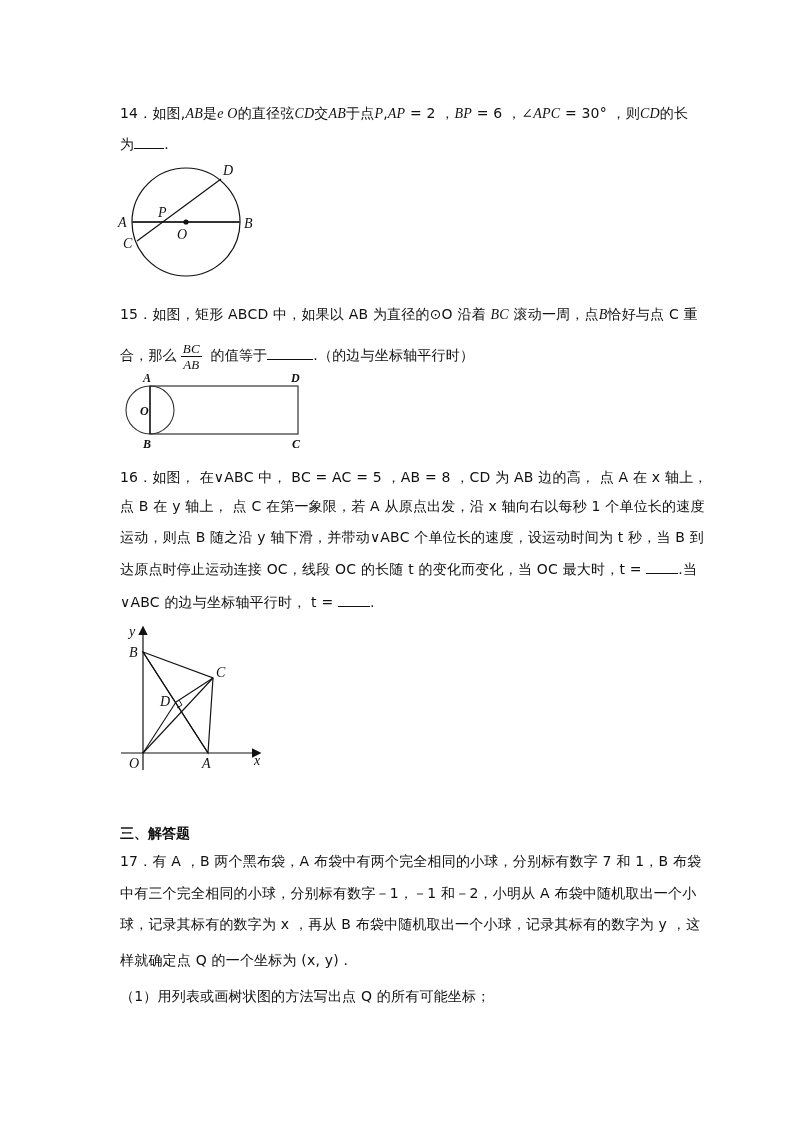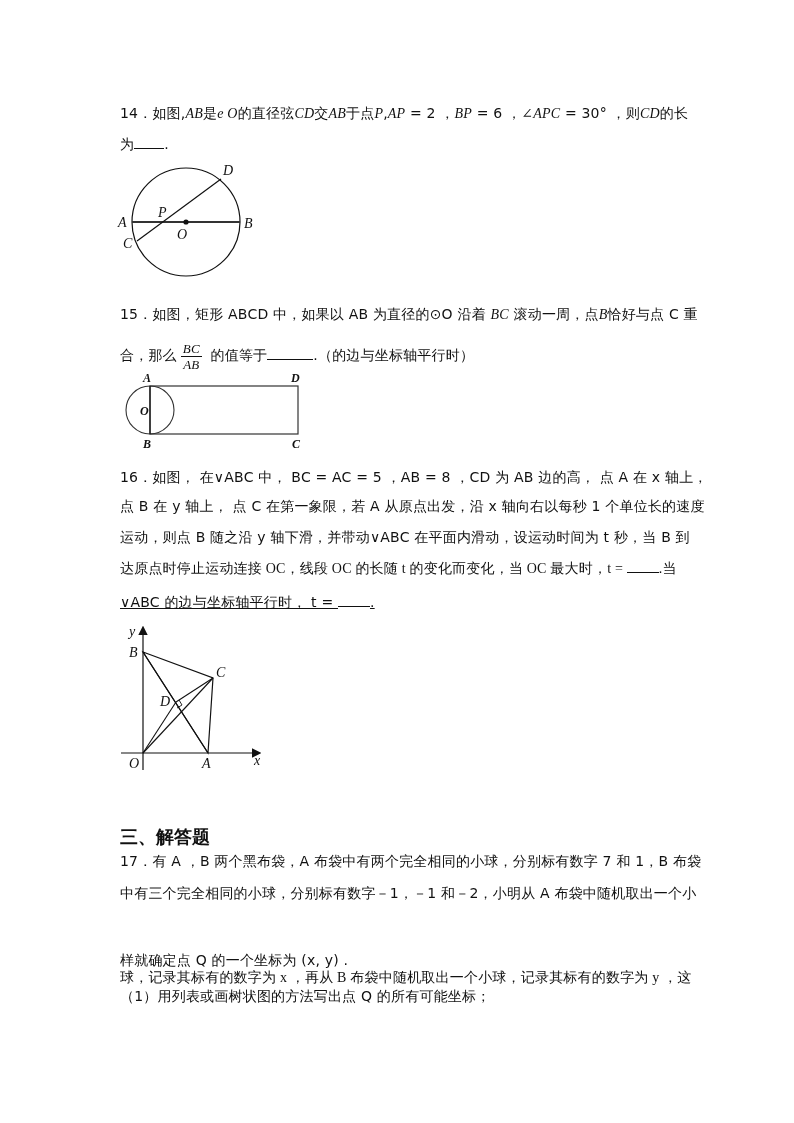--- a/index.html
+++ b/index.html
@@ -4,21 +4,21 @@
 <style>
   html, body { margin:0; padding:0; background:#ffffff; }
   body { width:794px; height:1123px; position:relative; overflow:hidden;
          font-family:"DejaVu Sans", "Liberation Sans", sans-serif; color:#111; }
   .line { position:absolute; left:120px; font-size:14px; white-space:nowrap; line-height:18px; letter-spacing:0.2px; }
   .it { font-family:"Liberation Serif", "DejaVu Serif", serif; font-style:italic; }
   .blank { display:inline-block; border-bottom:1px solid #111; height:12px; vertical-align:baseline; }
   .frac { display:inline-block; vertical-align:middle; text-align:center; font-family:"Liberation Serif", serif; font-style:italic; font-size:13px; line-height:15px; margin:0 4px; }
   .frac .num { display:block; border-bottom:1px solid #111; padding:0 2px; }
   .frac .den { display:block; padding:0 2px; }
-  .heading { position:absolute; left:120px; font-size:18px; font-weight:bold; }
+  .heading { position:absolute; left:120px; font-size:14px; font-weight:bold; }
   svg { position:absolute; }
   svg text { font-family:"Liberation Serif", "DejaVu Serif", serif; font-style:italic; font-size:14px; fill:#111; }
 </style>
 </head>
 <body>
 
 <div class="line" style="top:104px;">
   <span>14．如图,</span><span class="it">AB</span><span>是</span><span class="it">e O</span><span>的直径弦</span><span class="it">CD</span><span>交</span><span class="it">AB</span><span>于点</span><span class="it">P</span><span>,</span><span class="it">AP</span><span> = 2 ，</span><span class="it">BP</span><span> = 6 ，</span><span class="it">∠APC</span><span> = 30° ，则</span><span class="it">CD</span><span>的长</span>
 </div>
 <div class="line" style="top:135px;">
@@ -51,25 +51,25 @@
   <line x1="35" y1="18" x2="35" y2="66" stroke="#111" stroke-width="1.2"></line>
   <text x="28" y="14" style="font-weight:bold;font-size:12px;">A</text>
   <text x="176" y="14" style="font-weight:bold;font-size:12px;">D</text>
   <text x="25" y="47" style="font-weight:bold;font-size:12px;">O</text>
   <text x="28" y="80" style="font-weight:bold;font-size:12px;">B</text>
   <text x="177" y="80" style="font-weight:bold;font-size:12px;">C</text>
 </svg>
 
 <div class="line" style="top:468px;text-align:center;">16．如图， 在∨ABC 中， BC = AC = 5 ，AB = 8 ，CD 为 AB 边的高， 点 A 在 x 轴上，</div>
 <div class="line" style="top:497px;">点 B 在 y 轴上， 点 C 在第一象限，若 A 从原点出发，沿 x 轴向右以每秒 1 个单位长的速度</div>
-<div class="line" style="top:528px;">运动，则点 B 随之沿 y 轴下滑，并带动∨ABC 在平面内滑动，设运动时间为 t 秒，当 B 到</div>
-<div class="line" style="top:560px;font-family:Liberation Serif, serif;">
+<div class="line" style="top:528px;">运动，则点 B 随之沿 y 轴下滑，并带动∨ABC 个单位长的速度，设运动时间为 t 秒，当 B 到</div>
+<div class="line" style="top:560px;">
   <span>达原点时停止运动连接 OC，线段 OC 的长随 t 的变化而变化，当 OC  最大时，t = </span><span class="blank" style="width:32px;"></span><span>.当</span>
 </div>
-<div class="line" style="top:593px;text-decoration:underline;">
+<div class="line" style="top:593px;">
   <span>∨ABC 的边与坐标轴平行时，  t = </span><span class="blank" style="width:32px;"></span><span>.</span>
 </div>
 
 <svg style="left:115px; top:620px;" width="160" height="155" viewBox="0 0 160 155">
   <defs>
     <marker id="arr" markerWidth="8" markerHeight="8" refX="6" refY="4" orient="auto">
       <path d="M0,0 L8,4 L0,8 z" fill="#111"></path>
     </marker>
   </defs>
   <line x1="6" y1="133" x2="144" y2="133" stroke="#111" stroke-width="1.2" marker-end="url(#arr)"></line>
@@ -86,15 +86,15 @@
   <text x="101" y="57">C</text>
   <text x="45" y="86">D</text>
   <text x="14" y="148">O</text>
   <text x="87" y="148">A</text>
 </svg>
 
 <div class="heading" style="top:825px;">三、解答题</div>
 
 <div class="line" style="top:852px;">17．有 A ，B 两个黑布袋，A 布袋中有两个完全相同的小球，分别标有数字 7 和 1，B 布袋</div>
 <div class="line" style="top:884px;">中有三个完全相同的小球，分别标有数字－1，－1 和－2，小明从 A 布袋中随机取出一个小</div>
-<div class="line" style="top:969px;font-family:Liberation Serif, serif;">球，记录其标有的数字为 x ，再从 B 布袋中随机取出一个小球，记录其标有的数字为 y ，这</div>
+<div class="line" style="top:915px;">球，记录其标有的数字为 x ，再从 B 布袋中随机取出一个小球，记录其标有的数字为 y ，这</div>
 <div class="line" style="top:951px;text-align:center;">样就确定点 Q 的一个坐标为 (x, y) .</div>
 <div class="line" style="top:987px;">（1）用列表或画树状图的方法写出点 Q 的所有可能坐标；</div>
 
 </body></html>

